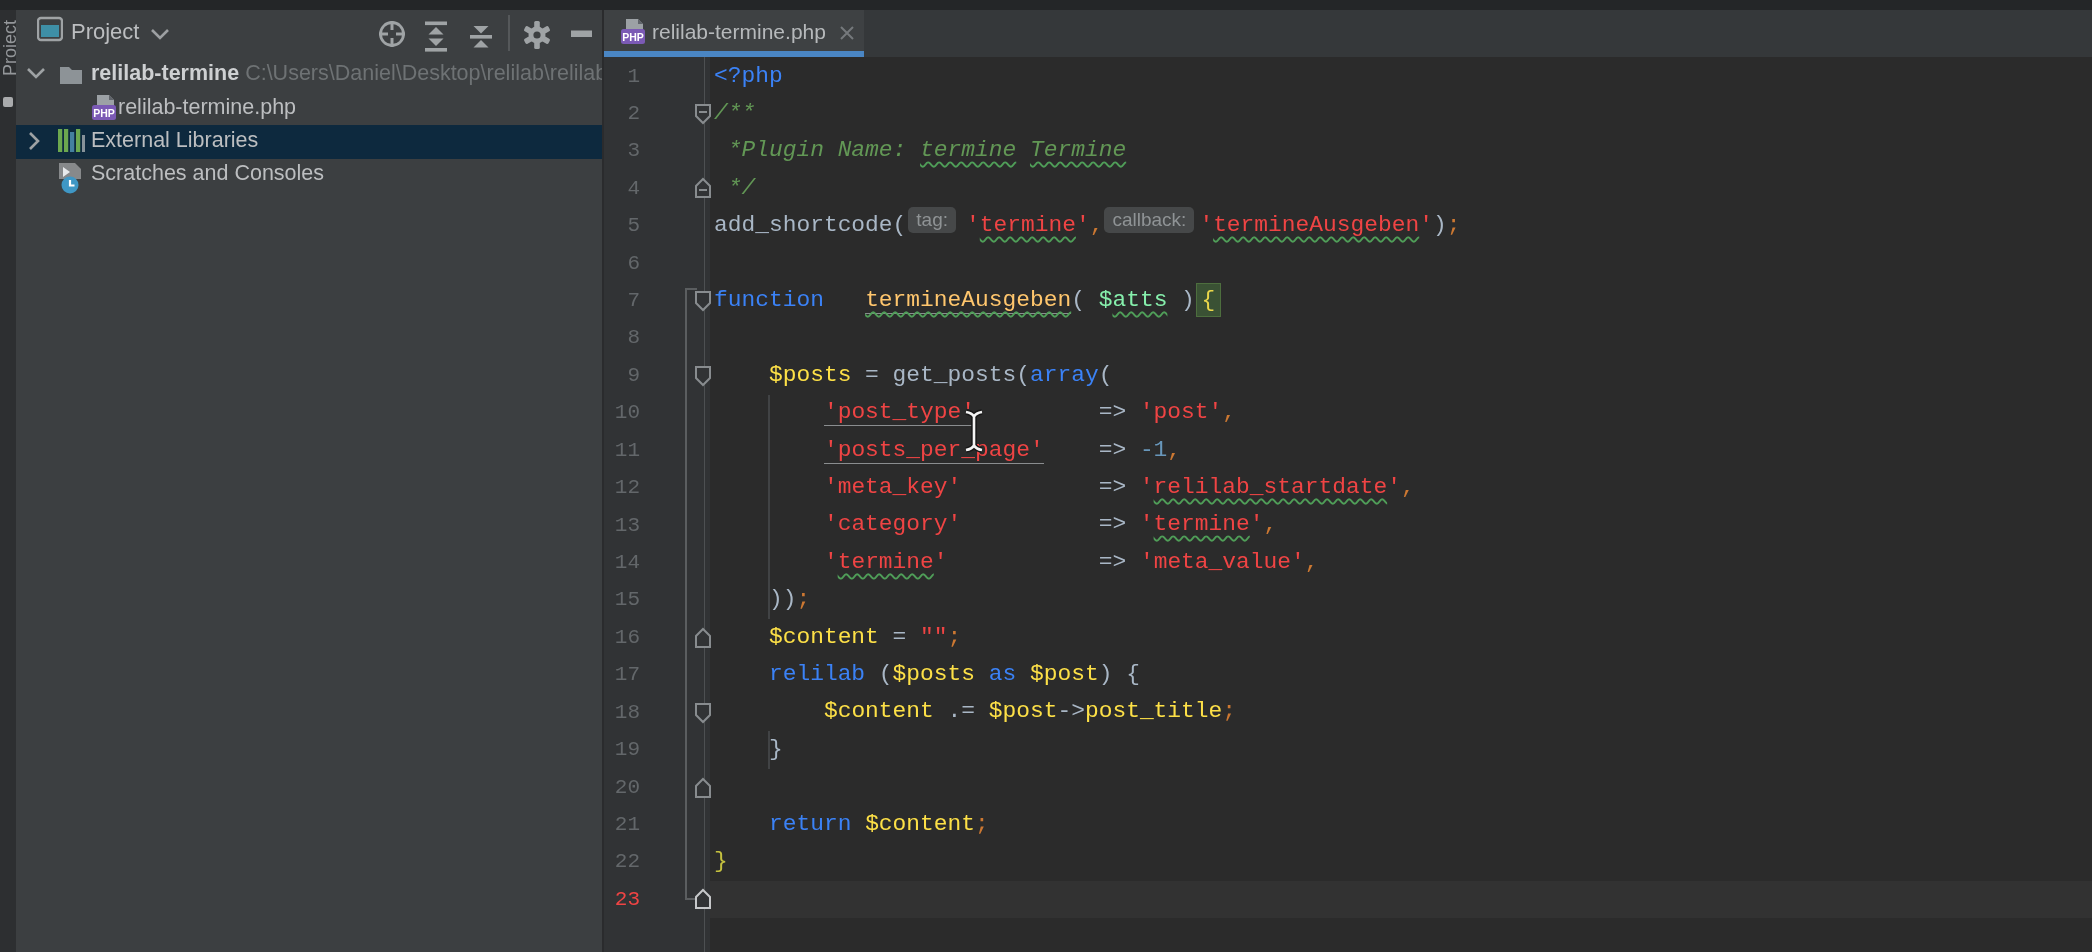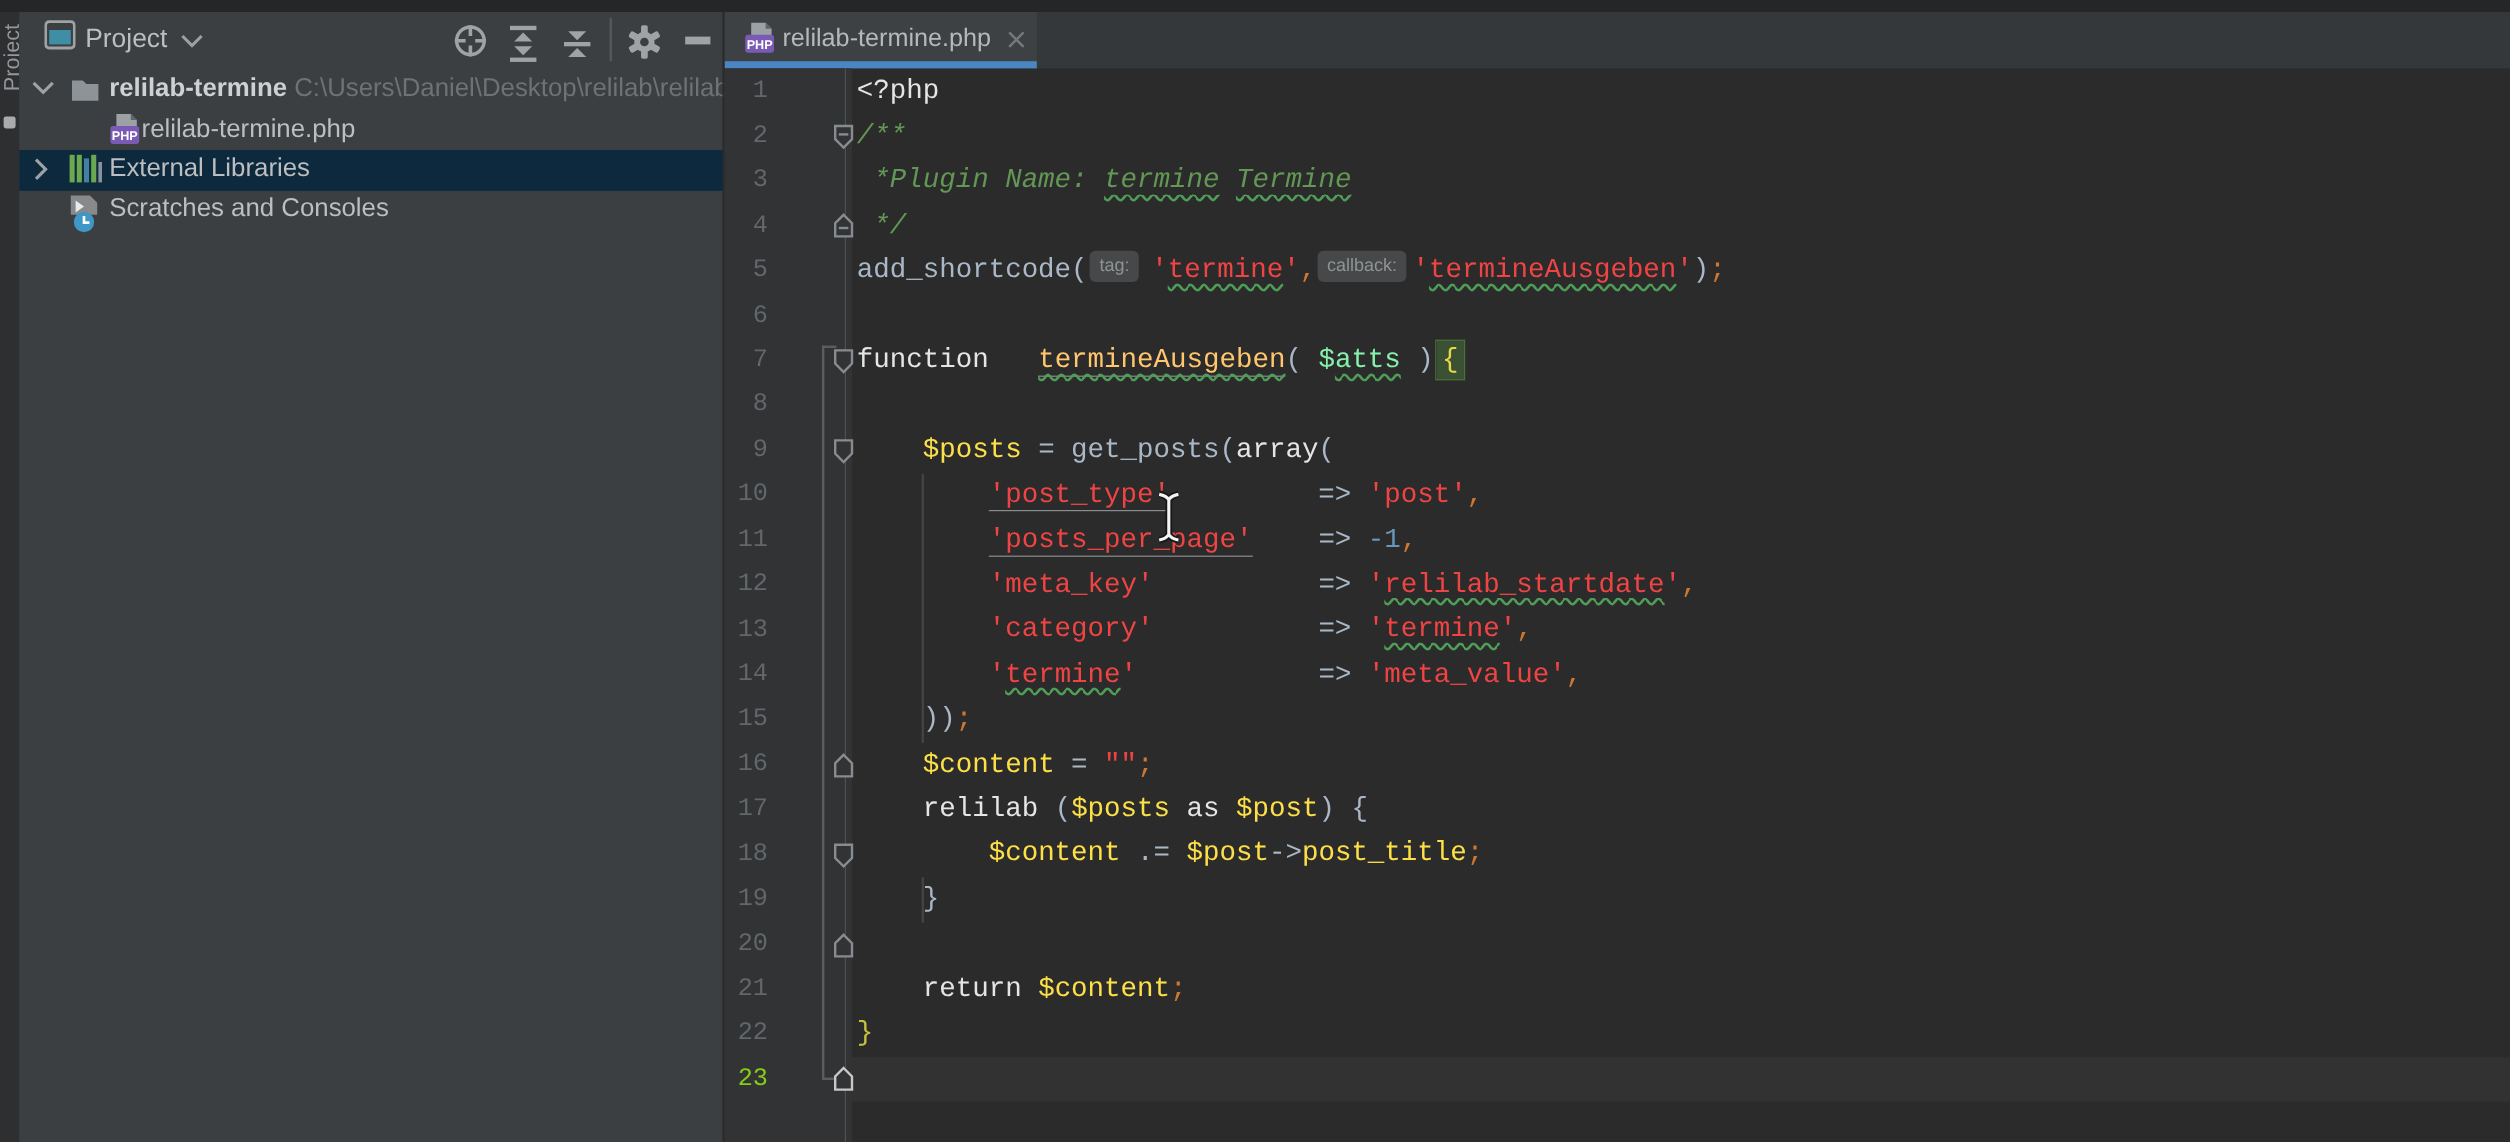--- a/index.html
+++ b/index.html
@@ -28,31 +28,31 @@
 #foldline{left:685px;top:288px;width:2px;height:612px;background:#5b5e60;}
 #foldtick2{left:685px;top:898px;width:12px;height:2px;background:#5b5e60;}
 #gutterline{left:703.5px;top:57px;width:1.5px;height:895px;background:#4d5052;}
 #foldtick{left:685px;top:288px;width:12px;height:2px;background:#5b5e60;}
 #ig1{left:768px;top:394.5px;width:1.5px;height:224.5px;background:#414345;}
 #ig2{left:768px;top:731px;width:1.5px;height:37.5px;background:#414345;}
 #lnums{left:560px;top:57.5px;width:80px;text-align:right;font-family:"Liberation Mono",monospace;font-size:21px;line-height:37.42px;color:#63676a;}
 #codelines{left:714px;top:57.5px;font-family:"Liberation Mono",monospace;font-size:22.9px;line-height:37.42px;color:#a9b7c6;}
 .cl{height:37.42px;white-space:pre;}
 
-.k{color:#e5e5e5;text-align:center;}
+.k{color:#3b82f6;text-align:center;}
 .s{color:#ef4444;}
 .c{color:#629755;font-style:italic;}
 .v{color:#fde047;}
 .n{color:#6897bb;}
 .f{color:#ffc66d;}
 .p{color:#cc7832;}
 .gp{color:#86efac;text-align:center;}
 .w{text-decoration:underline;text-decoration-style:wavy;text-decoration-color:#4f9e58;text-decoration-thickness:2px;text-underline-offset:5px;}
 .u{border-bottom:1.5px solid #8a8d8f;}
-.pill{display:inline-block;font-family:"Liberation Sans",sans-serif;font-style:normal;font-size:15px;line-height:26px;color:#8f9395;background:#464849;border-radius:5px;padding:0 8px;vertical-align:5px;}
+.pill{display:inline-block;font-family:"Liberation Sans",sans-serif;font-style:normal;font-size:19px;line-height:26px;color:#8f9395;background:#464849;border-radius:5px;padding:0 8px;vertical-align:5px;}
 .brace{background:#3a5134;box-shadow:0 0 0 1px #4d6e3e;color:#e9d64a;padding:3px 5px;margin-left:-12px;}
 .cb{color:#c5c13f;}
 </style>
 </head>
 <body>
 <div id="page">
   <div class="abs" id="topstrip"></div>
   <div class="abs" id="leftstripe"></div>
   <div class="abs" id="vlabel">Project</div>
   <div class="abs" id="vsq"></div>
@@ -158,21 +158,21 @@
   <div class="abs" id="tabline"></div>
 
   <div class="abs" id="gutter"></div>
   <div class="abs" id="caretrow"></div>
   <div class="abs" id="foldline"></div>
   <div class="abs" id="foldtick"></div>
   <div class="abs" id="foldtick2"></div>
   <div class="abs" id="gutterline"></div>
   <div class="abs" id="ig1"></div>
   <div class="abs" id="ig2"></div>
-  <div class="abs" id="lnums">1<br>2<br>3<br>4<br>5<br>6<br>7<br>8<br>9<br>10<br>11<br>12<br>13<br>14<br>15<br>16<br>17<br>18<br>19<br>20<br>21<br>22<br><span style="color:#84cc16">23</span></div>
+  <div class="abs" id="lnums">1<br>2<br>3<br>4<br>5<br>6<br>7<br>8<br>9<br>10<br>11<br>12<br>13<br>14<br>15<br>16<br>17<br>18<br>19<br>20<br>21<br>22<br><span style="color:#ef4444">23</span></div>
   <div class="abs" id="codelines">
 <div class="cl"><span class="k">&lt;?php</span></div>
 <div class="cl"><span class="c">/**</span></div>
 <div class="cl"><span class="c"> *Plugin Name: <span class="w">termine</span> <span class="w">Termine</span></span></div>
 <div class="cl"><span class="c"> */</span></div>
 <div class="cl">add_shortcode(<span class="pill" style="margin:0 10px 0 2px">tag:</span><span class="s">'<span class="w">termine</span>'</span><span class="p">,</span><span class="pill" style="margin:0 5px 0 1px">callback:</span><span class="s">'<span class="w">termineAusgeben</span>'</span>)<span class="p">;</span></div>
 <div class="cl"></div>
 <div class="cl"><span class="k">function</span>   <span class="f u w">termineAusgeben</span>( <span class="gp">$<span class="w">atts</span></span> ) <span class="brace">{</span></div>
 <div class="cl"></div>
 <div class="cl">    <span class="v">$posts</span> = get_posts(<span class="k">array</span>(</div>

